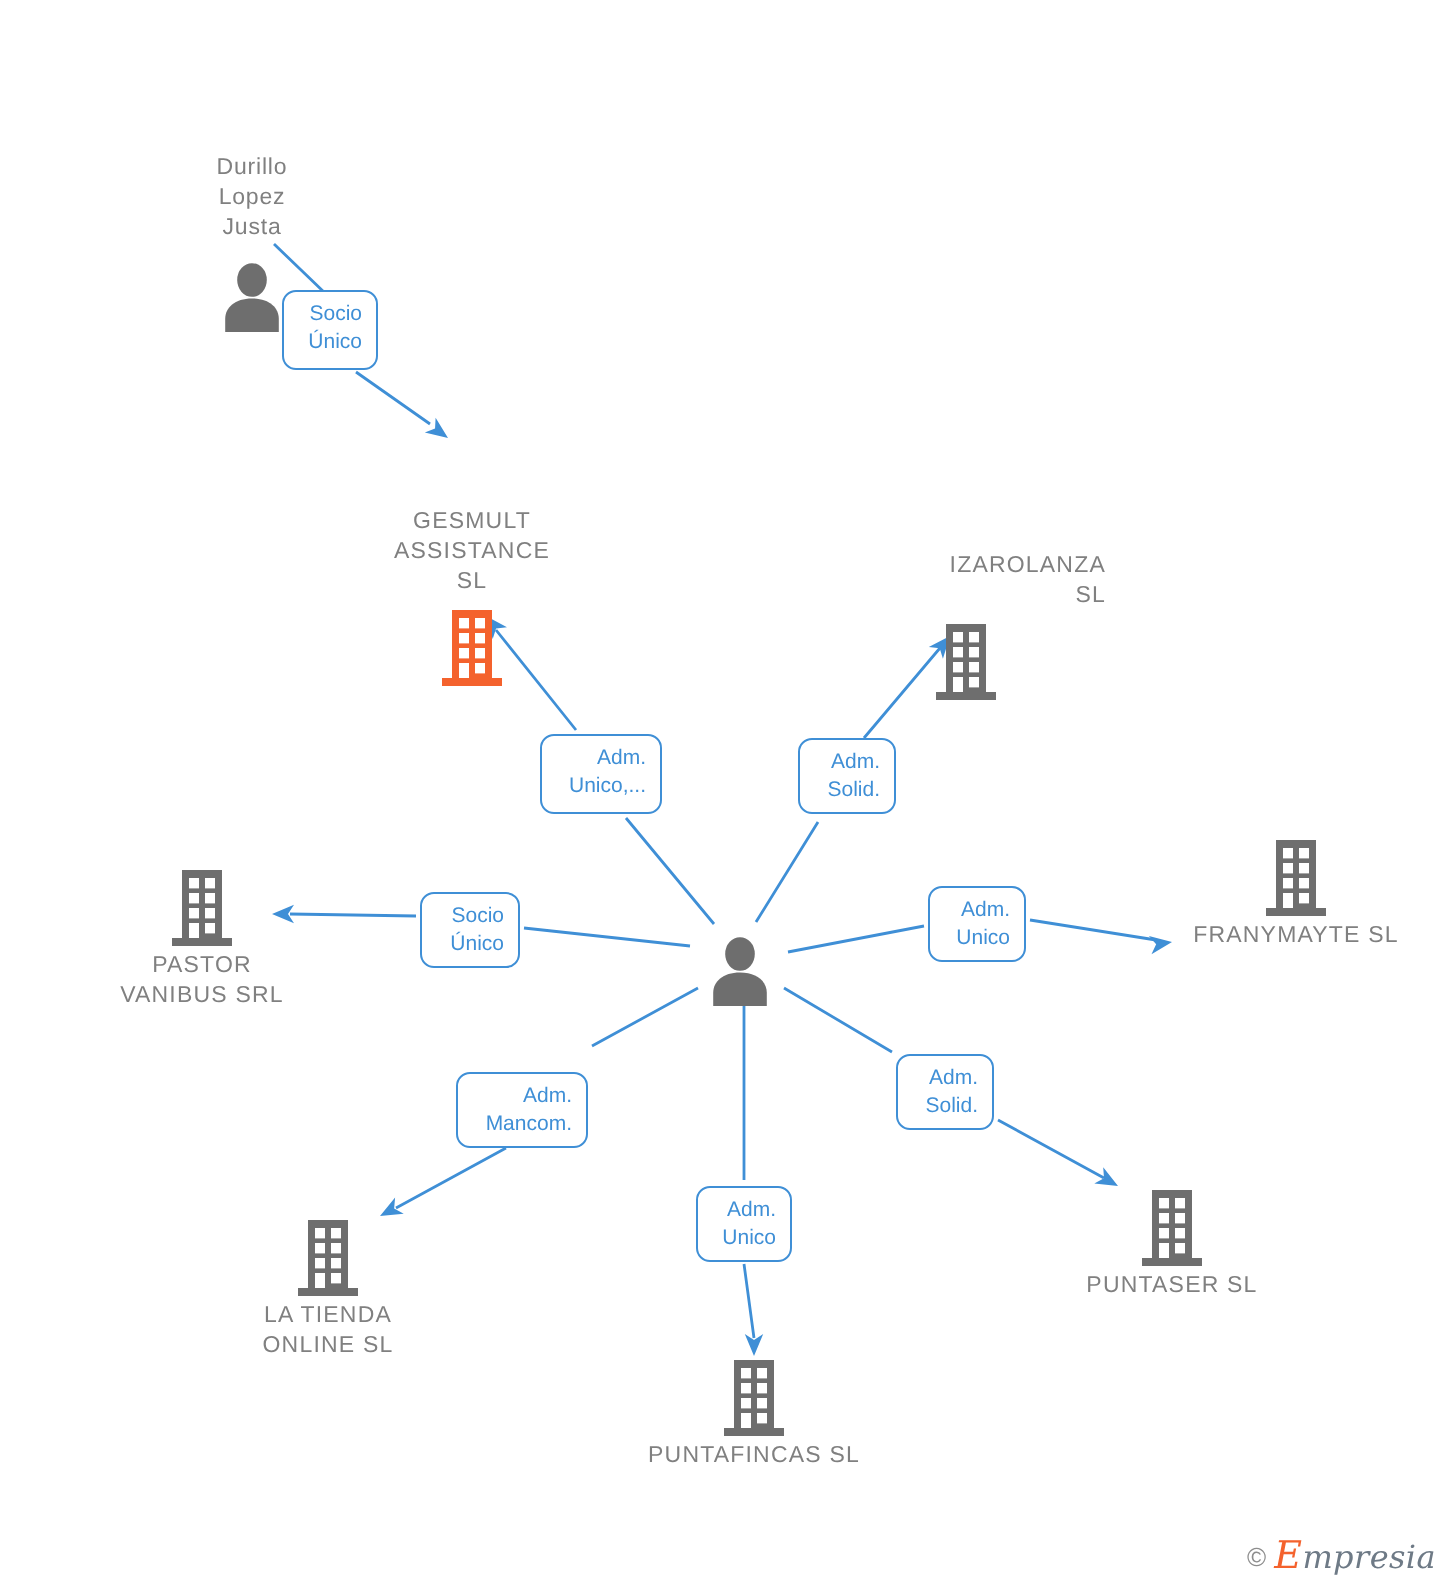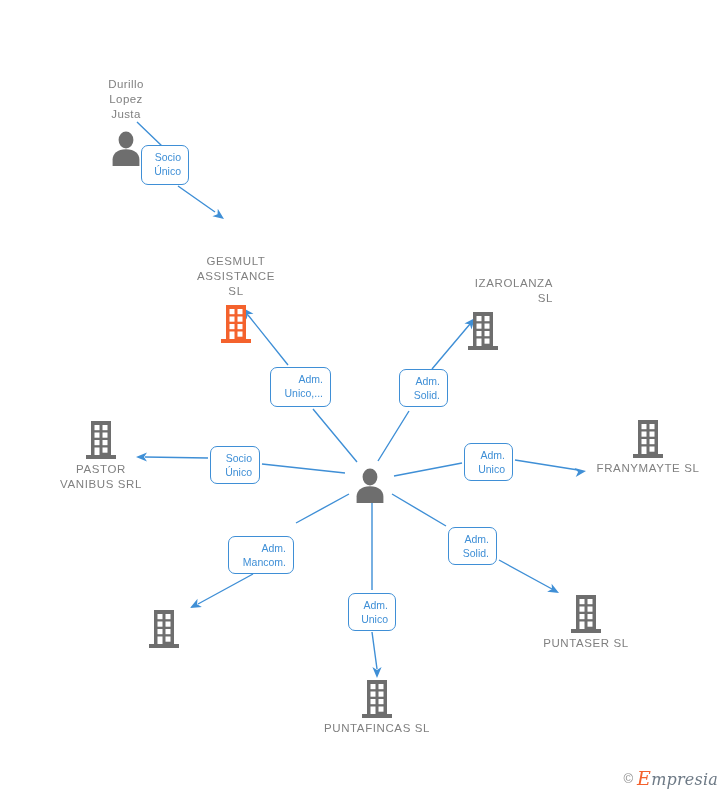--- a/index.html
+++ b/index.html
@@ -230,22 +230,24 @@
             <rect x="10.5" y="4" width="5" height="5.2" fill="#ffffff"></rect>
             <rect x="18.5" y="4" width="5" height="5.2" fill="#ffffff"></rect>
             <rect x="10.5" y="11.5" width="5" height="5.2" fill="#ffffff"></rect>
             <rect x="18.5" y="11.5" width="5" height="5.2" fill="#ffffff"></rect>
             <rect x="10.5" y="19" width="5" height="5.2" fill="#ffffff"></rect>
             <rect x="18.5" y="19" width="5" height="5.2" fill="#ffffff"></rect>
             <rect x="10.5" y="26.5" width="5" height="7.5" fill="#ffffff"></rect>
             <rect x="18.5" y="26.5" width="5" height="5.2" fill="#ffffff"></rect>
           </svg>
         </div>
-      </div>
-      <div class="node label-bottom" style="left: 101px; top: 417px;">
+        <div class="node-label company">LA TIENDA
+ONLINE SL</div>
+      </div>
+      <div class="node label-bottom" style="left: 101px; top: 431px;">
         <div class="node-icon-wrap">
           <svg viewBox="0 0 34 38" width="34" height="38">
             <rect x="7" y="0" width="20" height="34" fill="#6e6e6e"></rect>
             <rect x="2" y="34" width="30" height="4" fill="#6e6e6e"></rect>
             <rect x="10.5" y="4" width="5" height="5.2" fill="#ffffff"></rect>
             <rect x="18.5" y="4" width="5" height="5.2" fill="#ffffff"></rect>
             <rect x="10.5" y="11.5" width="5" height="5.2" fill="#ffffff"></rect>
             <rect x="18.5" y="11.5" width="5" height="5.2" fill="#ffffff"></rect>
             <rect x="10.5" y="19" width="5" height="5.2" fill="#ffffff"></rect>
             <rect x="18.5" y="19" width="5" height="5.2" fill="#ffffff"></rect>

